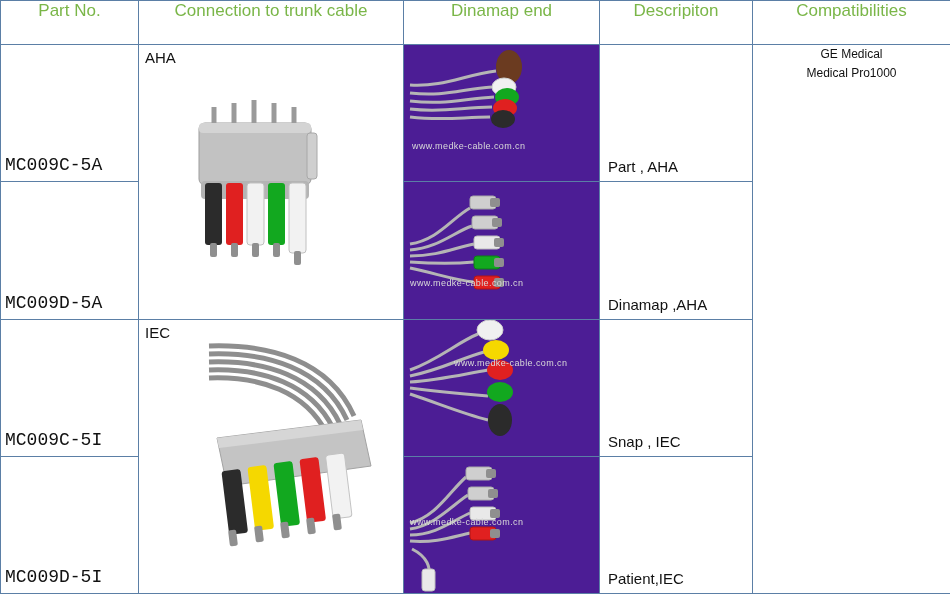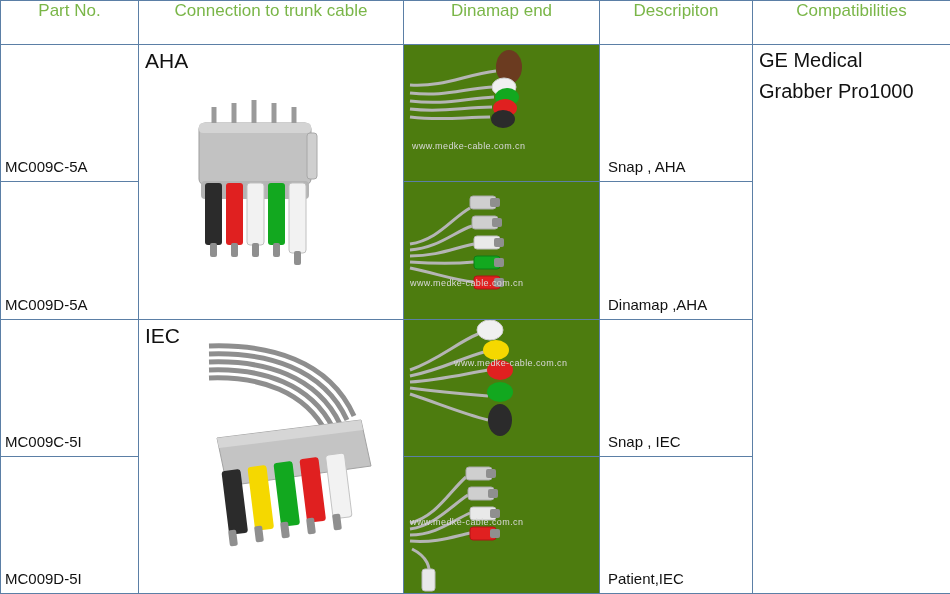--- a/index.html
+++ b/index.html
@@ -51,53 +51,55 @@
   .cell-part {
     position: relative;
     font-size: 15px;
     color: #111;
     padding-left: 4px;
   }
   .part-label {
     position: absolute;
     left: 4px;
     bottom: 6px;
-    font-size: 15px;
+    font-size: 18px;
     color: #111;
     white-space: nowrap;
+    font-family: Liberation Mono, monospace;
   }
   .cell-trunk {
     position: relative;
     padding: 0;
   }
   .trunk-tag {
     position: absolute;
     left: 6px;
     top: 4px;
-    font-size: 21px;
+    font-size: 15px;
     color: #111;
   }
   .cell-patient {
     position: relative;
-    background: #4d7c0f;
+    background: #4c1d95;
   }
   .cell-desc {
     position: relative;
   }
   .desc-label {
     position: absolute;
     left: 8px;
     bottom: 6px;
     font-size: 15px;
     color: #111;
     white-space: nowrap;
   }
   .cell-compat {
     vertical-align: middle;
-    font-size: 20px;
+    text-align: center;
+    font-size: 12px;
     color: #111;
     line-height: 1.55;
   }
   .compat-inner { padding: 0 6px; }
 
   
   .art { position: absolute; inset: 0; }
   .watermark {
     position: absolute;
     font-size: 9px;
@@ -191,27 +193,27 @@
               <ellipse cx="100" cy="42" rx="12" ry="9" fill="#f0f0f0" stroke="#cfcfcf"></ellipse>
               <ellipse cx="103" cy="52" rx="12" ry="9" fill="#12a81f"></ellipse>
               <ellipse cx="101" cy="63" rx="12" ry="9" fill="#e02020"></ellipse>
               <ellipse cx="99" cy="74" rx="12" ry="9" fill="#2b2b2b"></ellipse>
             </svg>
           </div>
           <span class="watermark" style="left:8px; top:96px;">www.medke-cable.com.cn</span>
         </td>
 
         <td class="cell-desc">
-          <span class="desc-label">Snap , AHA</span>
+          <span class="desc-label">Part , AHA</span>
         </td>
 
         <td class="cell-compat" rowspan="4">
           <div class="compat-inner">
             <div>GE Medical</div>
-            <div>Grabber Pro1000</div>
+            <div>Medical Pro1000</div>
           </div>
         </td>
       </tr>
 
       <tr style="height:135px;">
         <td class="cell-part">
           <span class="part-label">MC009D-5A</span>
         </td>
         <td class="cell-patient">
           <div class="art">

